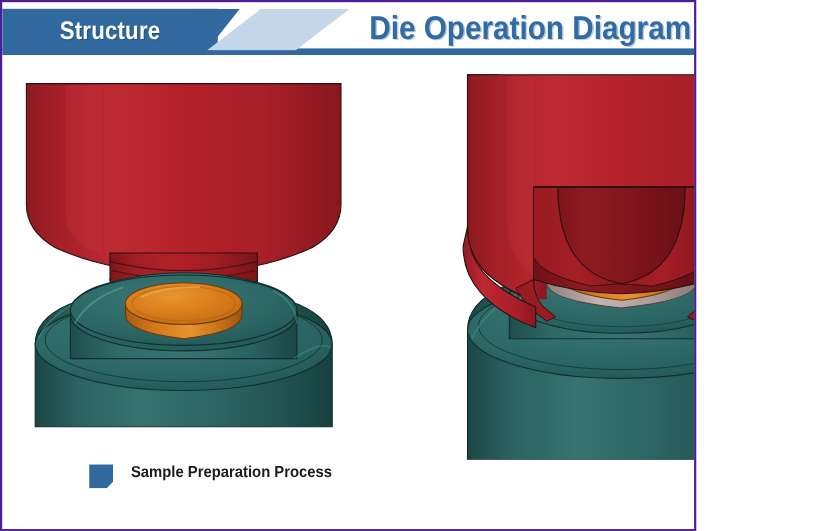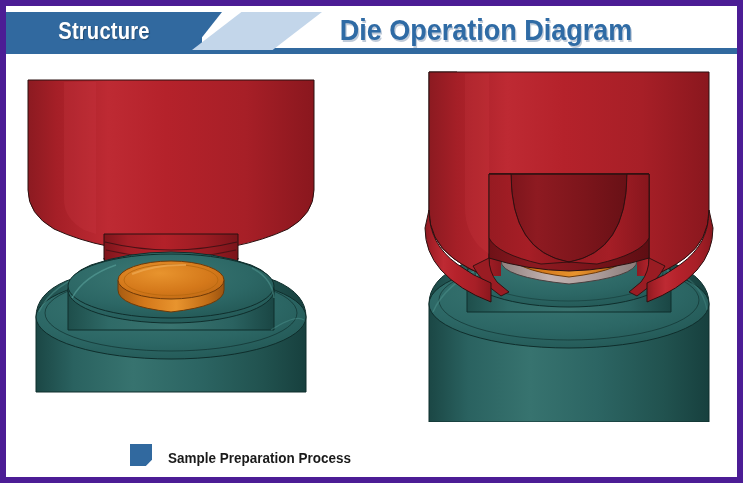--- a/index.html
+++ b/index.html
@@ -4,24 +4,24 @@
 <style>
   * { margin:0; padding:0; box-sizing:border-box; }
   html,body { width:750px; height:483px; }
   body {
     font-family:"Liberation Sans", sans-serif;
     background:#ffffff;
     overflow:hidden;
   }
   #page {
     position:relative;
-    width:743px;
+    width:633px;
     height:483px;
     background:#ffffff;
-    border:6px solid #4c1d95;
+    border:2px solid #4c1d95;
     overflow:hidden;
     padding-left:28px;
   }
 
   
   #header {
     position:absolute;
     left:0; top:0;
     width:750px; height:52px;
   }
@@ -87,23 +87,22 @@
   
   #legend {
     position:absolute;
     left:0; top:420px;
     width:750px; height:48px;
   }
   .legend-item {
     position:absolute;
     top:0;
     display:flex;
-    align-items:flex-end;
+    align-items:flex-start;
     height:40px;
-    margin-left:45px;
   }
   #legend-item-left  { left:79px; }
   #legend-item-right { left:516px; }
   .legend-swatch {
     width:22px; height:22px;
     background:#31699F;
     clip-path: polygon(0 0, 100% 0, 100% 72%, 72% 100%, 0 100%);
     flex:none;
   }
   .legend-label {

